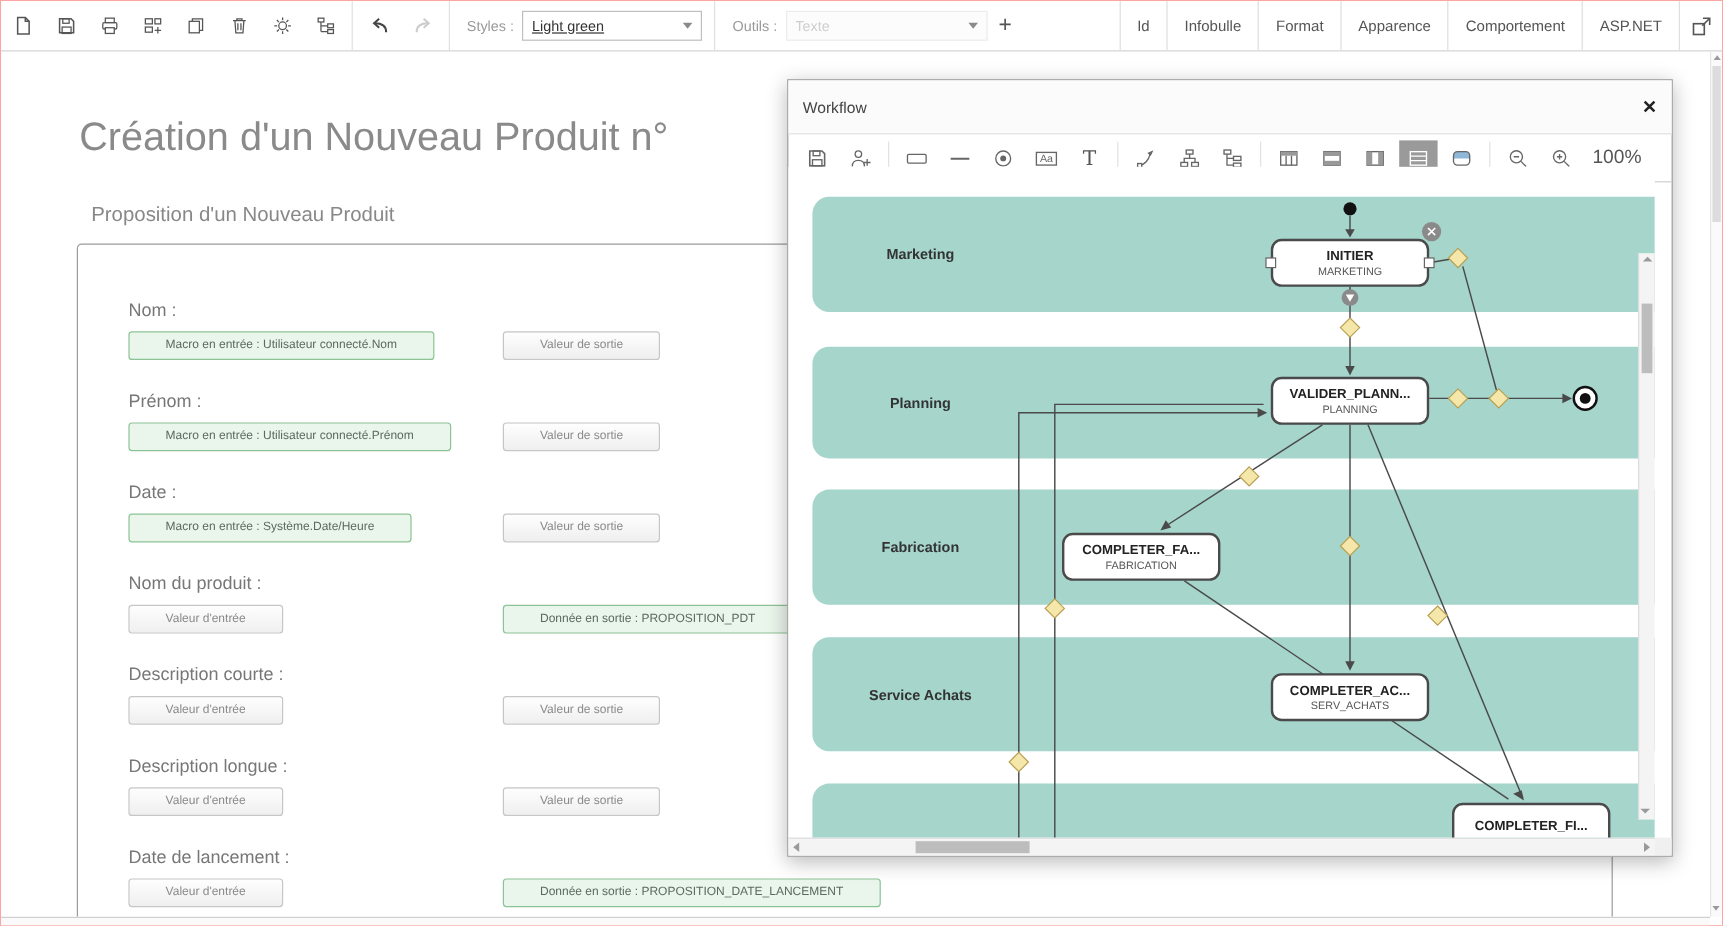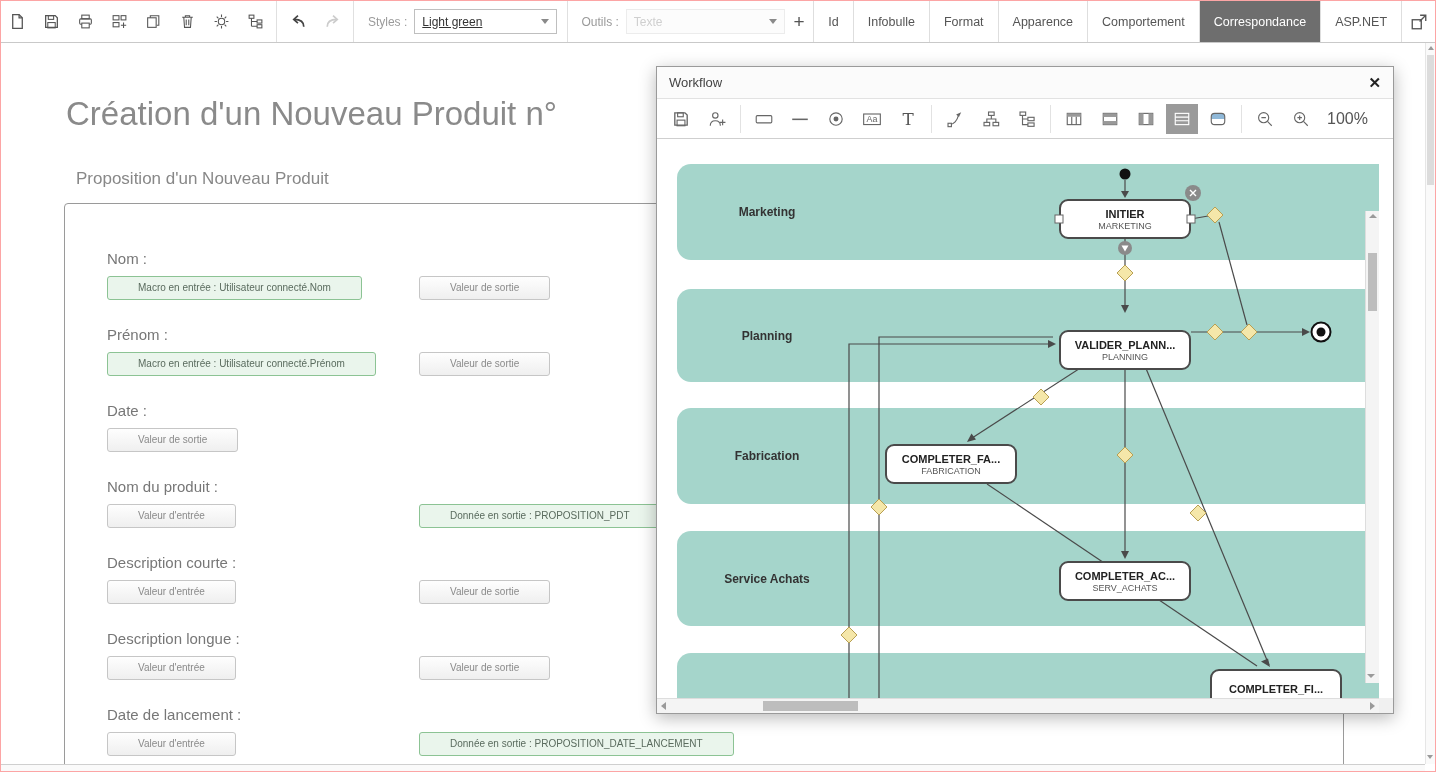--- a/index.html
+++ b/index.html
@@ -48,21 +48,21 @@
   
   .main-vsb { position:absolute; top:42px; right:0; bottom:7px; width:10px; background:#fafafa; border-left:1px solid #e6e6e6; }
   .main-vsb .thumb { position:absolute; top:12px; left:1px; width:7px; height:130px; background:#dcdcdc; }
   .tri-up { width:0; height:0; border-left:3px solid transparent; border-right:3px solid transparent; border-bottom:4px solid #9a9a9a; margin:3px auto; }
   .tri-down { width:0; height:0; border-left:3px solid transparent; border-right:3px solid transparent; border-top:4px solid #9a9a9a; margin:3px auto; position:absolute; bottom:2px; left:1px; }
   .main-hsb { position:absolute; left:0; right:10px; bottom:0; height:7px; background:#fafafa; border-top:1px solid #cfcfcf; }
 
   
   .dialog { position:absolute; left:655px; top:65px; width:738px; height:648px; background:#fff;
     border:1px solid #9a9a9a; box-shadow:0 4px 16px rgba(0,0,0,.28); }
-  .dlg-title { height:32px; display:flex; align-items:center; justify-content:space-between; padding:0 12px;
+  .dlg-title { height:45px; display:flex; align-items:center; justify-content:space-between; padding:0 12px;
     background:#fbfbfb; border-bottom:1px solid #e2e2e2; }
   .dlg-title-text { font-size:13px; color:#444; }
   .dlg-close { font-size:15px; font-weight:bold; color:#222; line-height:1; }
   .dlg-toolbar { height:40px; display:flex; align-items:center; padding:0 6px; border-bottom:1px solid #cfcfcf; }
   .wf-btn { width:32px; height:30px; display:flex; align-items:center; justify-content:center; margin:0 2px; }
   .wf-btn.selected { background:#9a9a9a; }
   .wf-sep { width:1px; height:28px; background:#e2e2e2; margin:0 5px; }
   .wf-zoom { font-size:16px; color:#555; margin-left:8px; }
 
   .canvas { position:absolute; top:72px; left:0; right:14px; bottom:15px; overflow:hidden; background:#fff; }
@@ -173,21 +173,20 @@
       <span class="caret"></span>
     </div>
     <div class="tb-plus">+</div>
 
     <div class="tabs">
       <div class="tab">Id</div>
       <div class="tab">Infobulle</div>
       <div class="tab">Format</div>
       <div class="tab">Apparence</div>
       <div class="tab">Comportement</div>
-      <div class="tab active">Correspondance</div>
       <div class="tab">ASP.NET</div>
     </div>
     <div class="tb-expand">
       <svg width="18" height="18" viewBox="0 0 16 16">
           <rect x="2" y="6" width="8" height="8" fill="none" stroke="#555" stroke-width="1.2"></rect>
           <path d="M9 2h5v5M14 2L8.5 7.5" fill="none" stroke="#555" stroke-width="1.2"></path>
         </svg>
     </div>
   </div>
 
@@ -208,20 +207,21 @@
         <div class="field-label">Prénom :</div>
         <div class="btn-row">
           <div class="slot-left"><span class="map-btn green">Macro en entrée : Utilisateur connecté.Prénom</span></div>
           <span class="map-btn gray">Valeur de sortie</span>
         </div>
       </div>
 
       <div class="field">
         <div class="field-label">Date :</div>
         <div class="btn-row">
+          <div class="slot-left"><span class="map-btn green">Macro en entrée : Système.Date/Heure</span></div>
           <span class="map-btn gray">Valeur de sortie</span>
         </div>
       </div>
 
       <div class="field">
         <div class="field-label">Nom du produit :</div>
         <div class="btn-row">
           <div class="slot-left"><span class="map-btn gray">Valeur d'entrée</span></div>
           <span class="map-btn green">Donnée en sortie : PROPOSITION_PDT</span>
         </div>
@@ -430,21 +430,21 @@
         </g>
         <circle cx="468" cy="35" r="5.5" fill="#111"></circle>
         <circle cx="664" cy="193" r="9.5" fill="#fff" stroke="#111" stroke-width="2"></circle>
         <circle cx="664" cy="193" r="4.5" fill="#111"></circle>
       </svg>
 
       <div class="node" style="left:402px; top:60px;">
         <div class="node-title">INITIER</div>
         <div class="node-sub">MARKETING</div>
       </div>
-      <div class="node" style="left:402px; top:175px;margin-top:16px;">
+      <div class="node" style="left:402px; top:175px;">
         <div class="node-title">VALIDER_PLANN...</div>
         <div class="node-sub">PLANNING</div>
       </div>
       <div class="node" style="left:228px; top:305px;">
         <div class="node-title">COMPLETER_FA...</div>
         <div class="node-sub">FABRICATION</div>
       </div>
       <div class="node" style="left:402px; top:422px;">
         <div class="node-title">COMPLETER_AC...</div>
         <div class="node-sub">SERV_ACHATS</div>

